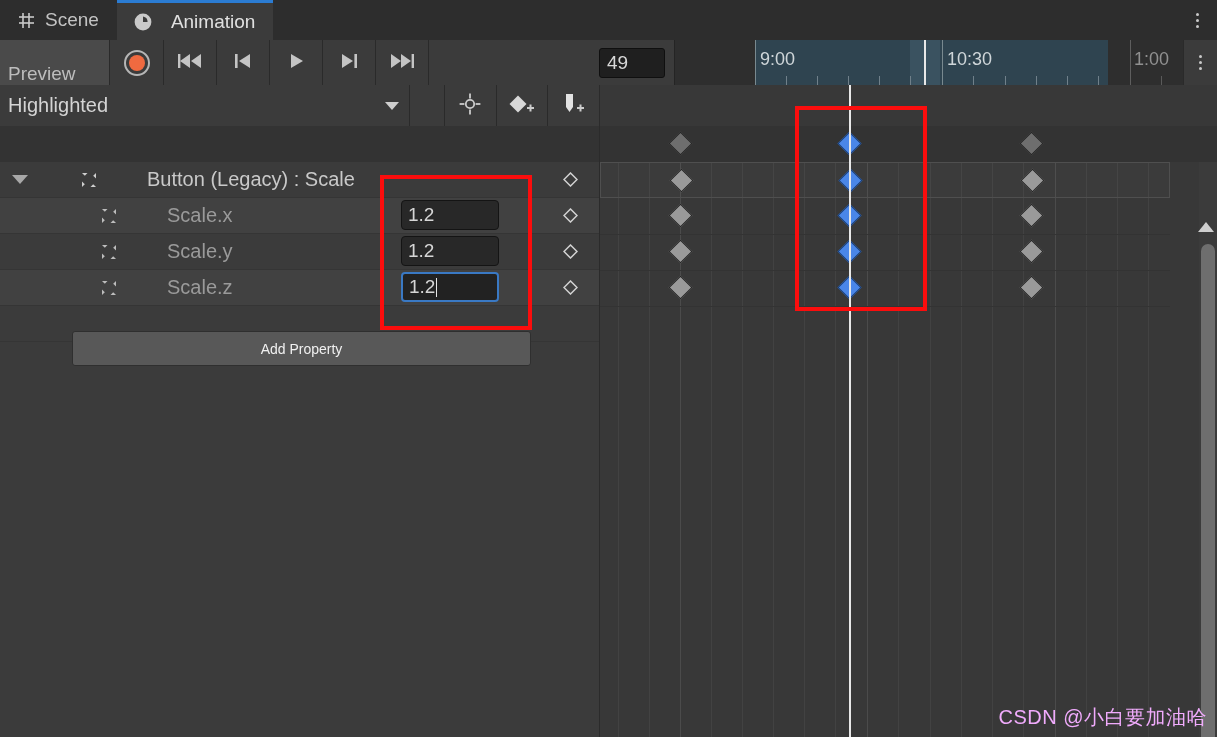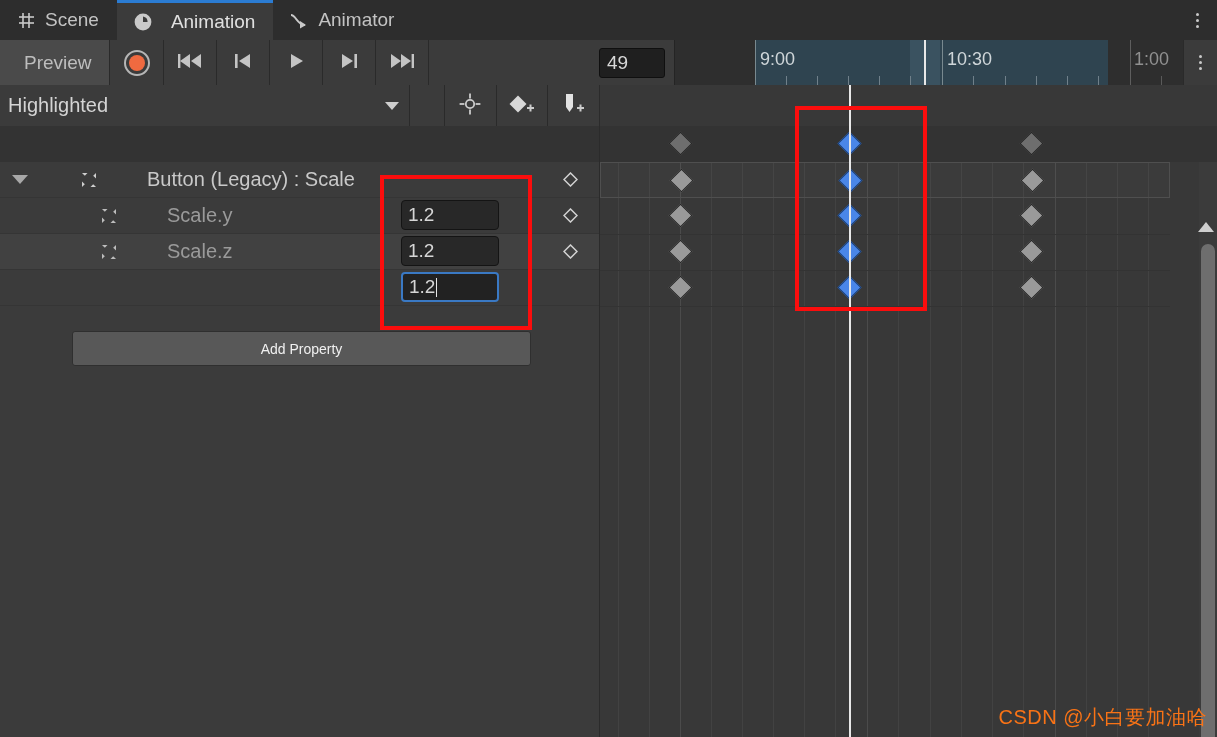--- a/index.html
+++ b/index.html
@@ -58,22 +58,22 @@
     position: absolute; left: 0; top: 40px;
     width: 1217px; height: 45px;
     background: #3b3b3b;
     display: flex; align-items: stretch;
   }
   .tb-preview {
     width: 110px;
     background: #4a4a4a;
     color: #bdbdbd;
     font-size: 19px;
-    display:flex; align-items:center;
-    padding-left: 24px;
+    display:flex; align-items:flex-end;
+    padding-left: 8px;
     box-sizing: border-box;
     border-right: 1px solid #2a2a2a;
   }
   .tb-btn {
     width: 52px;
     background: #3b3b3b;
     display: flex; align-items: center; justify-content: center;
     border-right: 1px solid #2a2a2a;
   }
   .tb-btn.rec { width: 53px; }
@@ -320,21 +320,21 @@
   .divider-v {
     position: absolute; left: 599px; top: 85px; width: 1px; height: 652px;
     background: #2b2b2b; z-index: 20;
   }
 
   
   .watermark {
     position: absolute;
     right: 10px; bottom: 6px;
     font-size: 20px;
-    color: #f97316;
+    color: #f0abfc;
     letter-spacing: 0.5px;
     z-index: 45;
     white-space: nowrap;
   }
 </style>
 </head>
 <body>
 
 <div id="root">
 
@@ -357,30 +357,20 @@
     <div class="tab active">
       <span class="tab-icon">
         <svg width="20" height="20" viewBox="0 0 20 20">
           <circle cx="10" cy="10" r="8.4" fill="#c9c9c9"></circle>
           <path d="M10 10 L10 4.4 A5.6 5.6 0 0 1 14.6 10 Z" fill="#3b3b3b"></path>
         </svg>
       </span>
       <span>Animation</span>
     </div>
 
-    <div class="tab plain">
-      <span class="tab-icon">
-        <svg width="20" height="20" viewBox="0 0 20 20">
-          <path d="M2 5 C7 5, 8 15, 16 15" stroke="#c9c9c9" stroke-width="1.8" fill="none"></path>
-          <path d="M11 11 L17 15 L11 18.6 Z" fill="#c9c9c9"></path>
-          <path d="M2 14 C6 14, 7 7, 16 6" stroke="#c9c9c9" stroke-width="1.8" fill="none" opacity="0"></path>
-        </svg>
-      </span>
-      <span>Animator</span>
-    </div>
 
     <div class="tabbar-spacer"></div>
 
     <div class="tab-menu">
       <span class="kebab">
           <i></i>
           <i></i>
           <i></i>
         </span>
     </div>
@@ -545,20 +535,37 @@
         </svg>
       </span>
       <span class="prop-name">Button (Legacy) : Scale</span>
       <span class="kf-dot-cell">
         <svg width="15" height="15" viewBox="0 0 15 15">
           <path d="M7.5 1 L14 7.5 L7.5 14 L1 7.5 Z" fill="none" stroke="#d2d2d2" stroke-width="1.5"></path>
         </svg>
       </span>
     </div>
 
+    <div class="prop-row alt">
+      <span class="child-indent"></span>
+      <span class="scale-icon">
+        <svg width="18" height="18" viewBox="0 0 18 18">
+          <path d="M2 2 L7.5 2 L4.8 4.8 Z" fill="#bdbdbd"></path>
+          <path d="M16 2 L16 7.5 L13.2 4.8 Z" fill="#bdbdbd"></path>
+          <path d="M2 16 L2 10.5 L4.8 13.2 Z" fill="#bdbdbd"></path>
+          <path d="M16 16 L10.5 16 L13.2 13.2 Z" fill="#bdbdbd"></path>
+        </svg>
+      </span>
+      <span class="prop-name child">Scale.x</span>
+      <span class="kf-dot-cell">
+        <svg width="15" height="15" viewBox="0 0 15 15">
+          <path d="M7.5 1 L14 7.5 L7.5 14 L1 7.5 Z" fill="none" stroke="#d2d2d2" stroke-width="1.5"></path>
+        </svg>
+      </span>
+    </div>
 
     <div class="prop-row norm">
       <span class="child-indent"></span>
       <span class="scale-icon">
         <svg width="18" height="18" viewBox="0 0 18 18">
           <path d="M2 2 L7.5 2 L4.8 4.8 Z" fill="#bdbdbd"></path>
           <path d="M16 2 L16 7.5 L13.2 4.8 Z" fill="#bdbdbd"></path>
           <path d="M2 16 L2 10.5 L4.8 13.2 Z" fill="#bdbdbd"></path>
           <path d="M16 16 L10.5 16 L13.2 13.2 Z" fill="#bdbdbd"></path>
         </svg>

